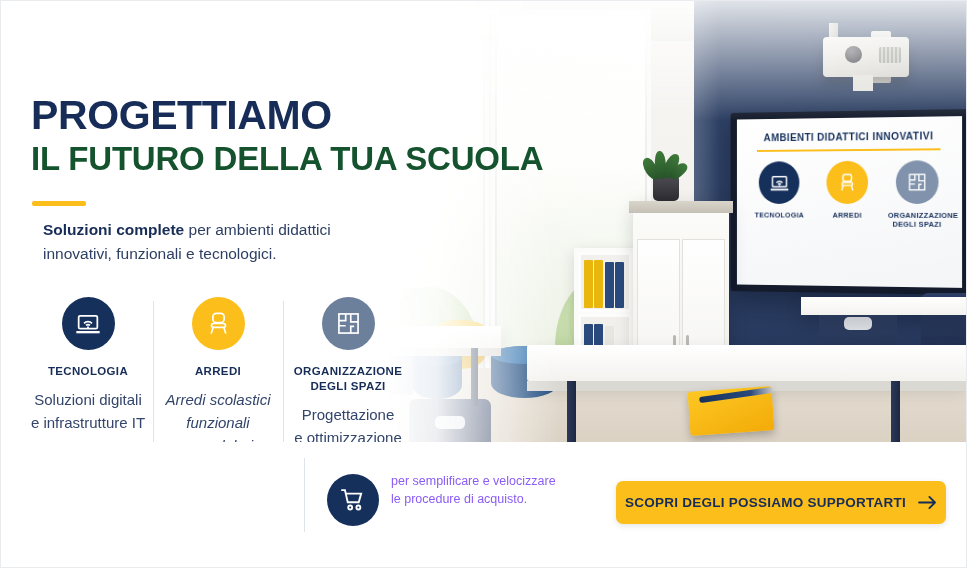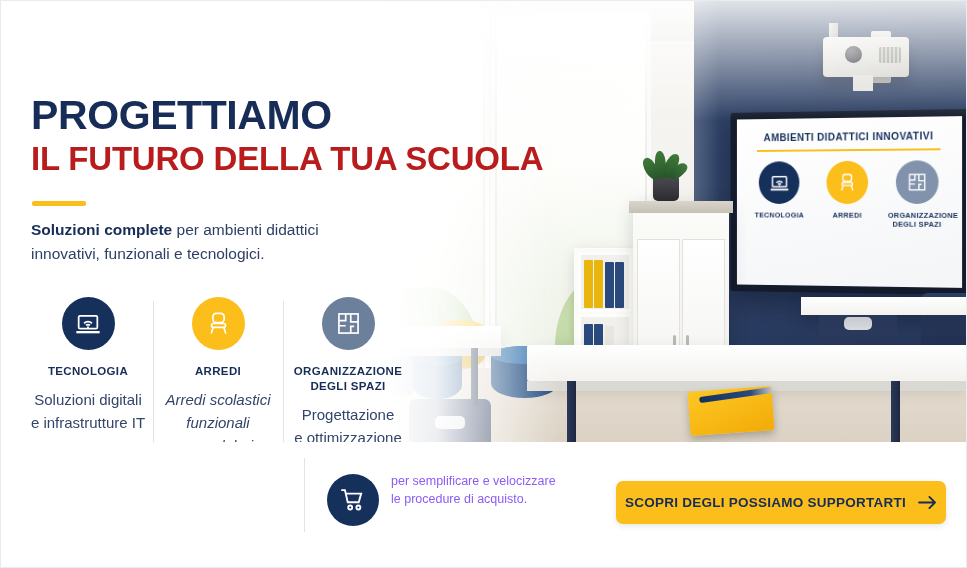--- a/index.html
+++ b/index.html
@@ -87,23 +87,23 @@
 
   
   .photo-fade{position:absolute;left:0;top:0;width:230px;height:100%;
      background:linear-gradient(90deg,#fff 0%,#fff 24%,rgba(255,255,255,.92) 46%,rgba(255,255,255,.55) 72%,rgba(255,255,255,0) 100%);}
   .photo-fade-top{position:absolute;left:0;top:0;width:100%;height:120px;
      background:linear-gradient(180deg,rgba(255,255,255,.85),rgba(255,255,255,0));}
 
   
   .content{position:absolute;left:0;top:0;width:420px;height:441px;margin-top:28px;}
   .h1{position:absolute;left:30px;top:66px;font-size:41px;font-weight:700;color:#172d57;letter-spacing:-.4px;line-height:1;}
-  .h2{position:absolute;left:30px;top:113px;font-size:33px;font-weight:700;color:#b91c1c;letter-spacing:-.2px;line-height:1;white-space:nowrap;}
+  .h2{position:absolute;left:30px;top:113px;font-size:33px;font-weight:700;color:#14532d;letter-spacing:-.2px;line-height:1;white-space:nowrap;}
   .rule{position:absolute;left:31px;top:172px;width:54px;height:5px;background:#fbbe1a;border-radius:2px;}
-  .sub{position:absolute;left:30px;top:189px;width:330px;font-size:15.5px;color:#2d3f63;line-height:1.55;}
+  .sub{position:absolute;left:42px;top:189px;width:330px;font-size:15.5px;color:#2d3f63;line-height:1.55;}
   .sub b{color:#172d57;font-weight:700;}
 
   .features{position:absolute;left:22px;top:268px;display:flex;}
   .feat{width:118px;padding:0 6px;text-align:center;position:relative;}
   .feat + .feat:before{content:"";position:absolute;left:0;top:4px;width:1px;height:160px;background:#dfe3ea;}
   .f-circ{width:53px;height:53px;border-radius:50%;margin:0 auto 14px;display:flex;align-items:center;justify-content:center;}
   .f-title{font-size:11.5px;font-weight:700;letter-spacing:.35px;color:#172d57;line-height:1.3;margin-bottom:9px;}
   .f-desc{font-size:15px;color:#33456a;line-height:1.55;}
 
   

